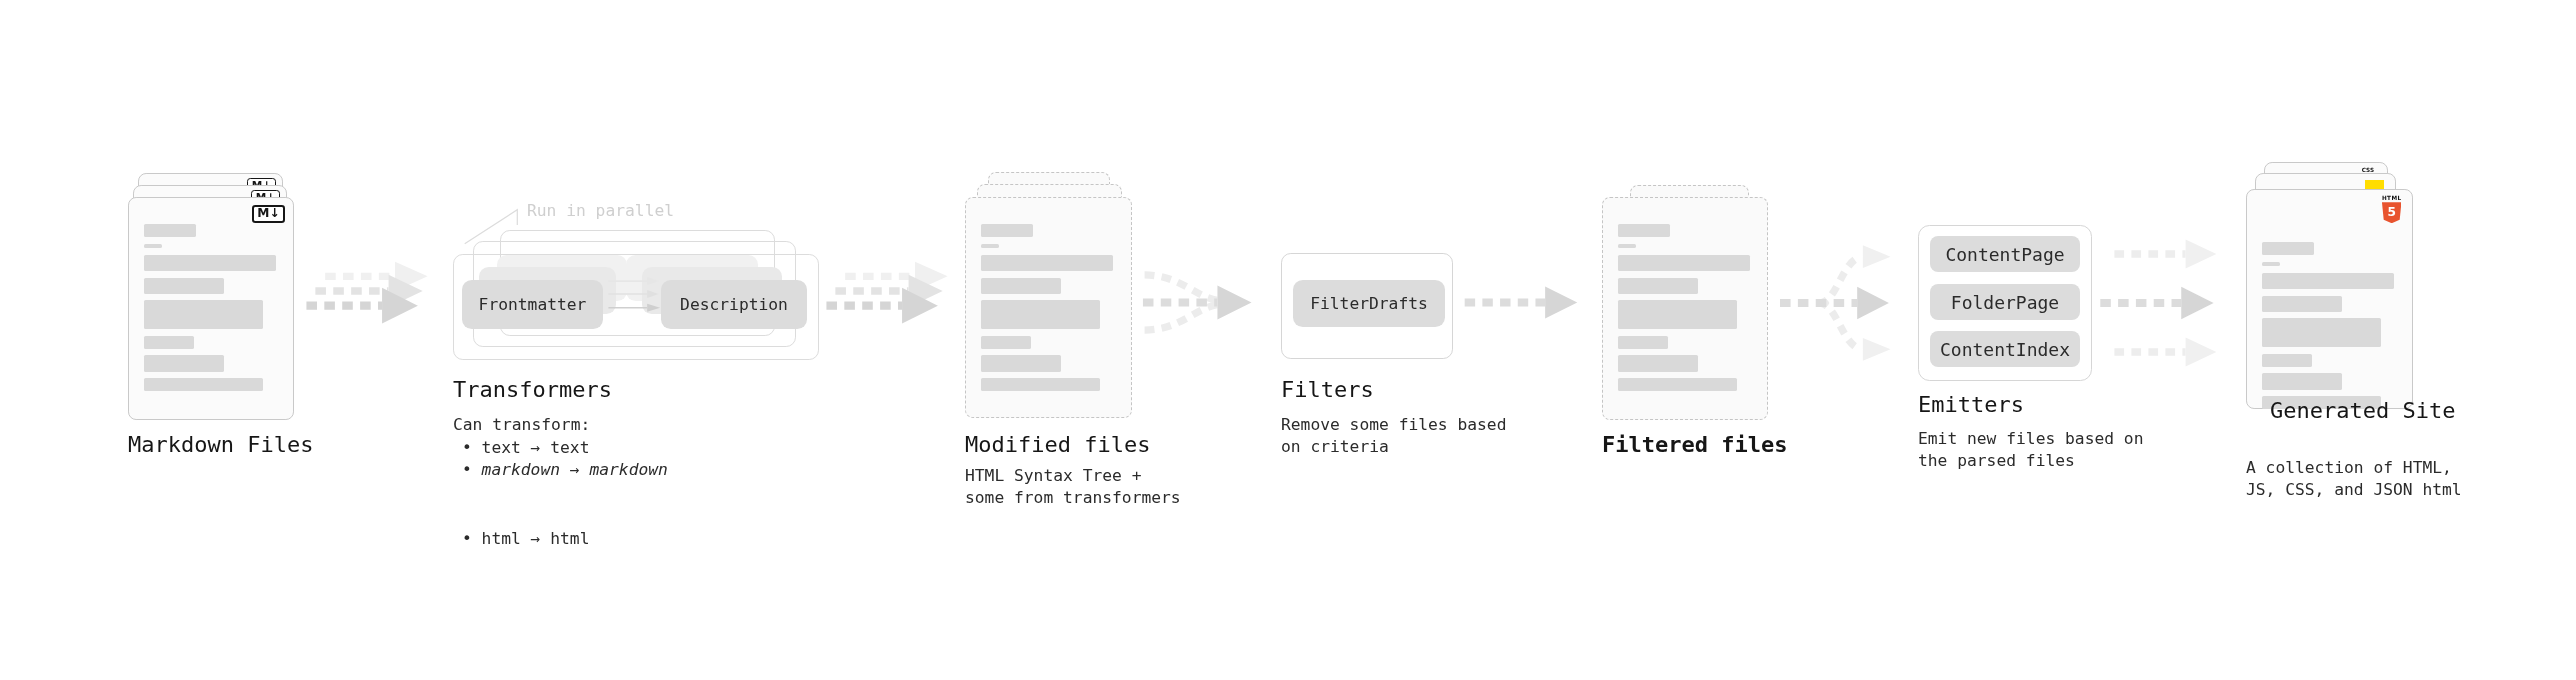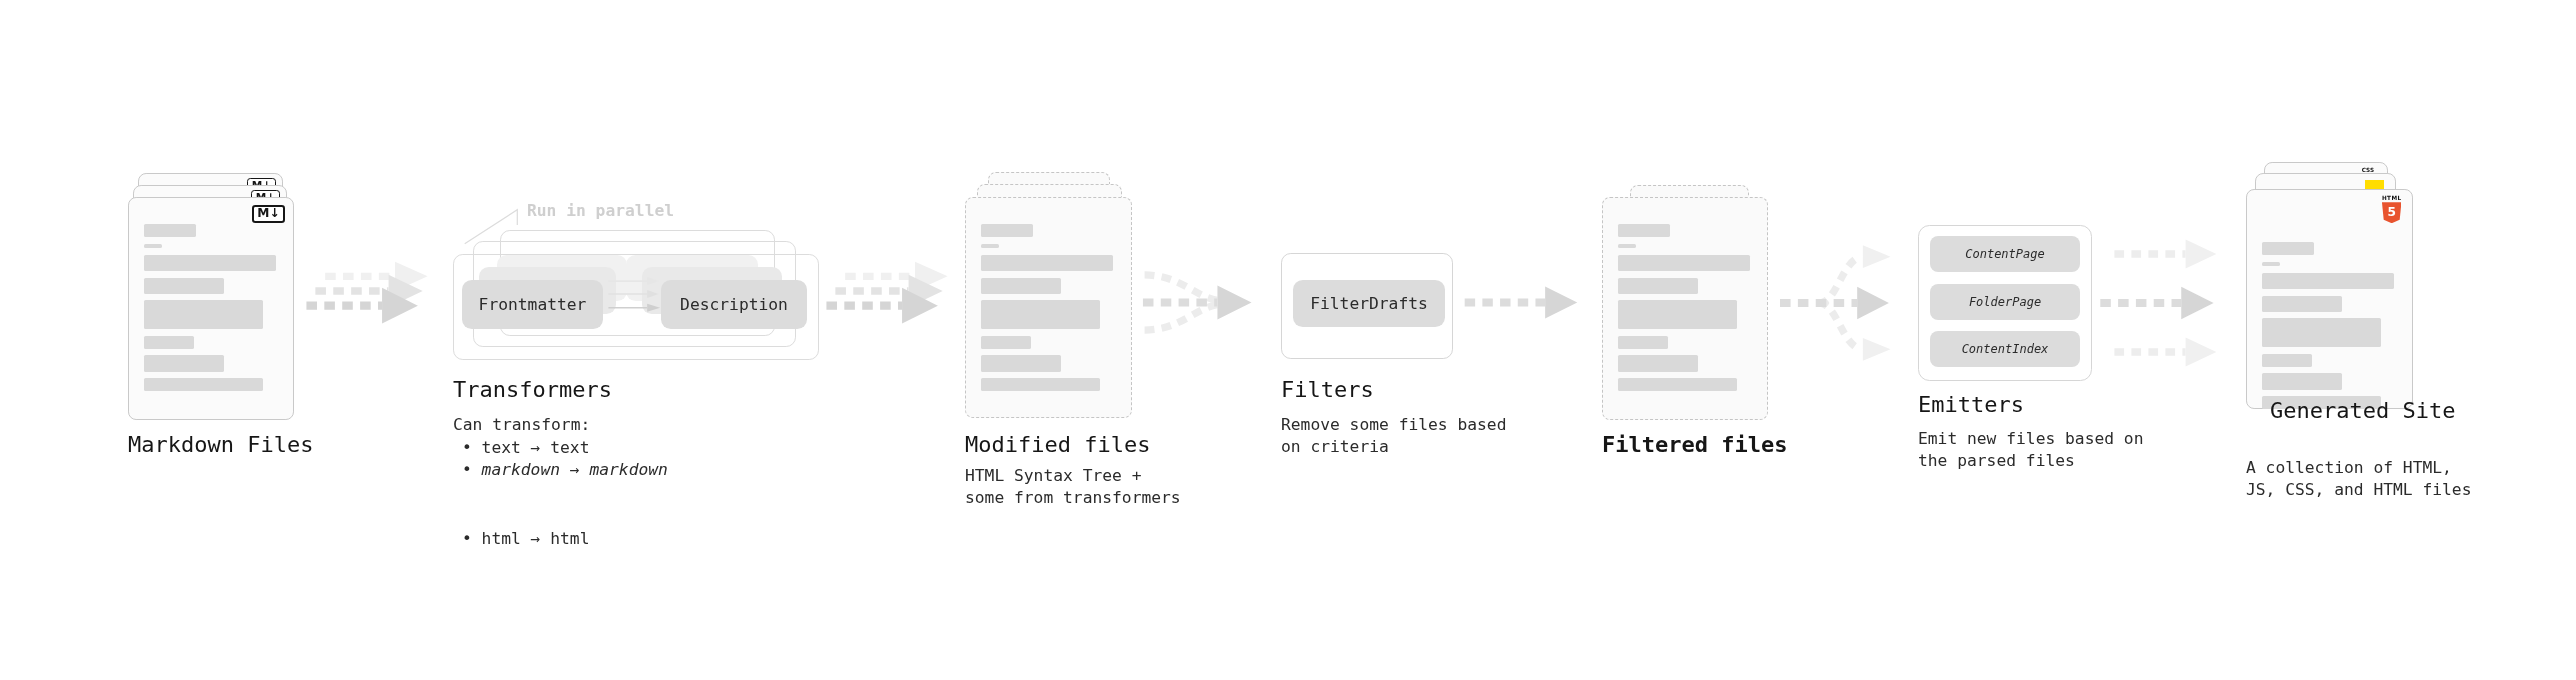--- a/index.html
+++ b/index.html
@@ -29,21 +29,21 @@
                   font-size:12.2px; font-weight:bold; line-height:20.3px; text-align:center;
                   clip-path:polygon(0 0,100% 0,91% 84%,50% 100%,9% 84%); }
 
   
   .frame { position:absolute; border:1.2px solid #dcdcdc; border-radius:9.8px; background:transparent; }
   .frame.solidbg { background:#ffffff; border-color:#d6d6d6; }
   .pill { position:absolute; background:#dcdcdc; border-radius:9.8px; color:#2b2b2b;
           display:flex; align-items:center; justify-content:center; font-size:16.3px; }
   .pill.ghost1 { background:#e9e9e9; }
   .pill.ghost2 { background:#f1f1f1; }
-  .pill.sm { font-size:12px; border-radius:8.1px;font-style:italic; }
+  .pill.sm { font-size:18px; border-radius:8.1px; }
 
   
   .stage-title { position:absolute; font-size:22px; color:#161616; white-space:nowrap; }
   .desc { position:absolute; font-size:16.3px; color:#2b2b2b; white-space:nowrap; line-height:22px; }
   .annotation { position:absolute; font-size:16.3px; color:#cfcfcf; white-space:nowrap; }
 
   svg.arr { position:absolute; overflow:visible; }
 </style>
 </head>
 <body>
@@ -77,21 +77,21 @@
   <line x1="14" y1="38" x2="104" y2="38" stroke="#e3e3e3" stroke-width="9" stroke-dasharray="13 9"></line>
   <polygon points="104,18 146,38 104,58" fill="#e3e3e3"></polygon>
   <line x1="3" y1="56" x2="96" y2="56" stroke="#d5d5d5" stroke-width="10" stroke-dasharray="13 9"></line>
   <polygon points="96,34 140,56 96,78" fill="#d5d5d5"></polygon>
 </svg>
 
 <div class="abs">
   <svg class="arr" style="left:455px;top:203px;" width="89" height="49" viewBox="0 0 110 60">
     <polyline points="12,50 77,8 77,27" fill="none" stroke="#dcdcdc" stroke-width="1.5"></polyline>
   </svg>
-  <div class="annotation" style="left:527px;top:201px;font-weight:bold;">Run in parallel</div>
+  <div class="annotation" style="left:527px;top:201px;">Run in parallel</div>
 
   <div class="frame" style="left:500px;top:230px;width:275px;height:106px;"></div>
   <div class="frame" style="left:473px;top:241px;width:323px;height:106px;"></div>
   <div class="frame" style="left:453px;top:254px;width:366px;height:106px;"></div>
 
   <div class="pill ghost2" style="left:497px;top:255px;width:130px;height:46px;"></div>
   <div class="pill ghost2" style="left:626px;top:255px;width:132px;height:46px;"></div>
   <div class="pill ghost1" style="left:479px;top:267px;width:137px;height:47px;"></div>
   <div class="pill ghost1" style="left:642px;top:267px;width:140px;height:47px;"></div>
   <div class="pill" style="left:462px;top:280px;width:141px;height:49px;">Frontmatter</div>
@@ -229,15 +229,15 @@
         <div class="bar" style="width: 132px; height: 16.3px;"></div>
         <div class="bar" style="width: 80px; height: 16.3px;"></div>
         <div class="bar" style="width: 119px; height: 29px;"></div>
         <div class="bar" style="width: 50px; height: 13px;"></div>
         <div class="bar" style="width: 80px; height: 16.3px;"></div>
         <div class="bar" style="width: 119px; height: 13px;"></div>
       </div>
   </div>
   <div class="stage-title" style="left:2246px;top:398px;margin-left:24px;">Generated Site</div>
   <div class="desc" style="left:2246px;top:457px;">A collection of HTML,</div>
-  <div class="desc" style="left:2246px;top:479px;">JS, CSS, and HTML files</div>
+  <div class="desc" style="left:2246px;top:479px;">JS, CSS, and JSON html</div>
 </div>
 
 
 </body></html>

